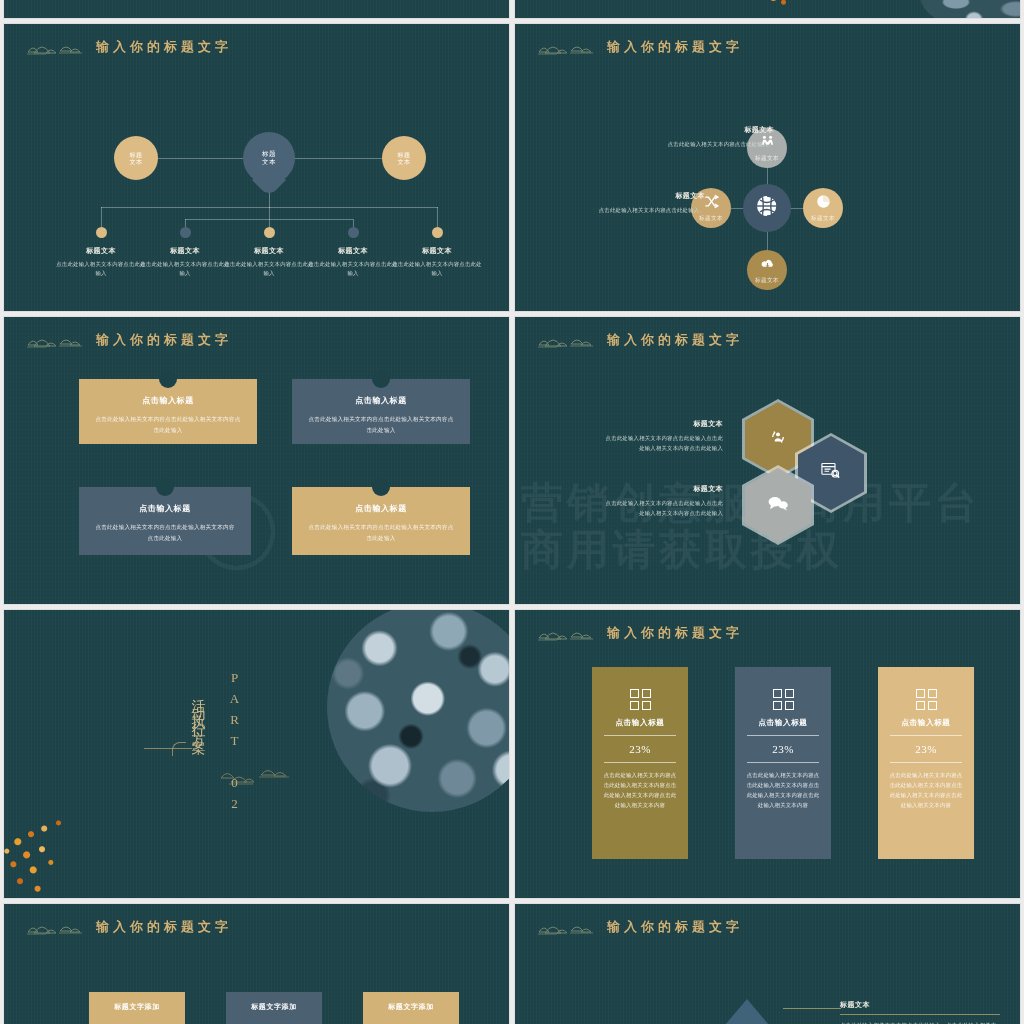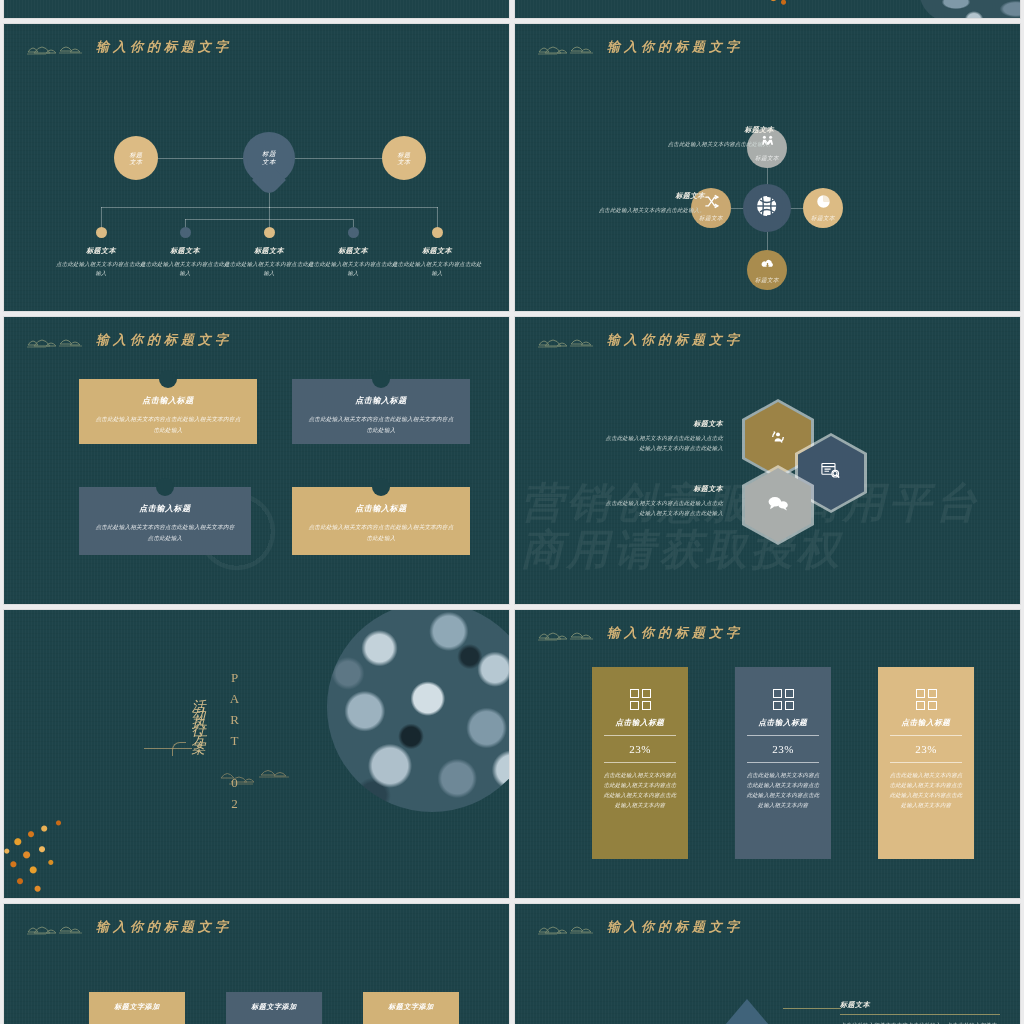--- a/index.html
+++ b/index.html
@@ -33,21 +33,21 @@
   
   .hdr { position:absolute; left:22px; top:14px; display:flex; align-items:center; gap:12px; }
   .hdr .mount { width:58px; height:18px; position:relative; opacity:.75; }
   .hdr .mount svg { display:block; }
   .hdr .htitle {
     color:#d0b277; font-size:13px; letter-spacing:4px;
     font-family:"Liberation Serif","DejaVu Serif",serif; font-weight:600;
     text-shadow:0 0 1px rgba(0,0,0,.3);
   }
 
-  .cn { font-family:"DejaVu Sans","Liberation Sans",sans-serif;font-style:italic; }
+  .cn { font-family:"DejaVu Sans","Liberation Sans",sans-serif; }
 
   
   .s1 .chart { position:absolute; inset:0; }
   .circ {
     position:absolute; border-radius:50%;
     display:flex; flex-direction:column; align-items:center; justify-content:center;
     color:#fff; font-size:6px; line-height:1.25; letter-spacing:.5px; text-align:center;
   }
   .c-gold { background:#dcbb84; color:#fff; }
   .pin { position:absolute; }

